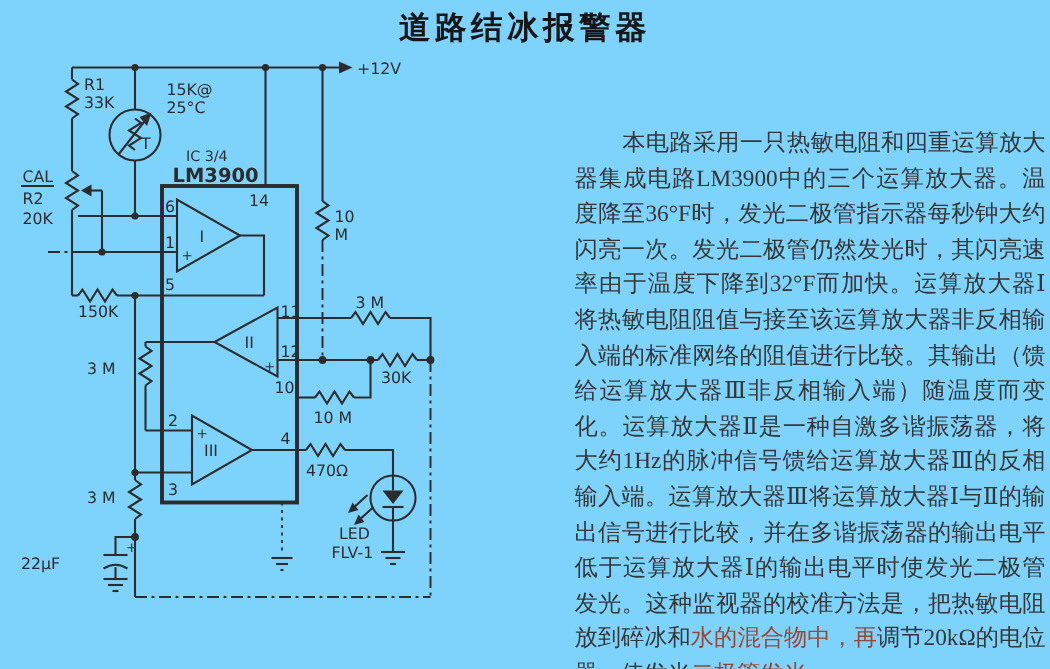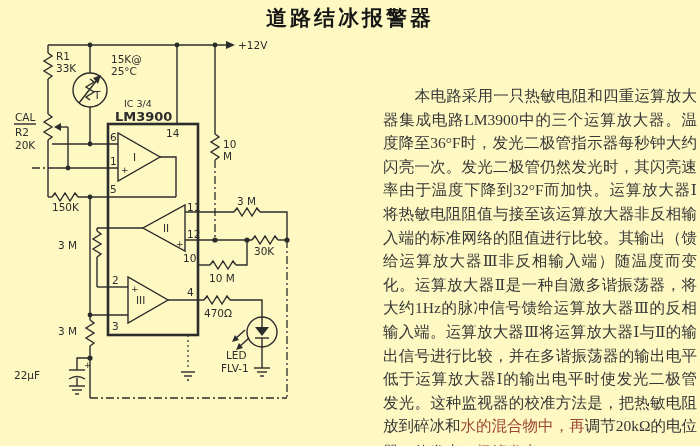--- a/index.html
+++ b/index.html
@@ -1,35 +1,35 @@
 <!DOCTYPE html>
 <html><head>
 <meta charset="utf-8">
 <style>
   html,body{margin:0;padding:0;background:#ffffff;}
   .page{
     position:relative;width:700px;height:446px;overflow:hidden;
-    background:#fef9c3;
+    background:#7dd3fc;
     font-family:"Liberation Serif","DejaVu Serif",serif;
     color:#343434;
   }
   .title{
     position:absolute;top:4px;left:0;width:700px;
     text-align:center;
     font-family:"Liberation Sans","DejaVu Sans",sans-serif;
     font-weight:700;font-size:21px;letter-spacing:3px;color:#161616;
   }
   .schematic{position:absolute;left:0;top:0;}
   .desc{
     position:absolute;left:383px;top:84px;width:314px;height:350px;
     font-size:15.5px;line-height:23.6px;text-align:justify;
     color:#363636;
   }
   .desc p{margin:0;text-indent:2.05em;}
-  .tint{color:#9c4632;font-family:Liberation Mono, monospace;}
+  .tint{color:#9c4632;}
   
   svg .w{stroke:#2c2c2c;stroke-width:1.4;fill:none;}
   svg .w2{stroke:#2c2c2c;stroke-width:2.6;fill:none;}
   svg .dash{stroke:#2c2c2c;stroke-width:1.3;fill:none;stroke-dasharray:8 3 2 3;}
   svg .dot{stroke:#2c2c2c;stroke-width:1.2;fill:none;stroke-dasharray:2 3;}
   svg .f{fill:#2c2c2c;stroke:none;}
   svg text{
     font-family:"DejaVu Sans","Liberation Sans",sans-serif;
     font-size:10.5px;fill:#2c2c2c;
   }

